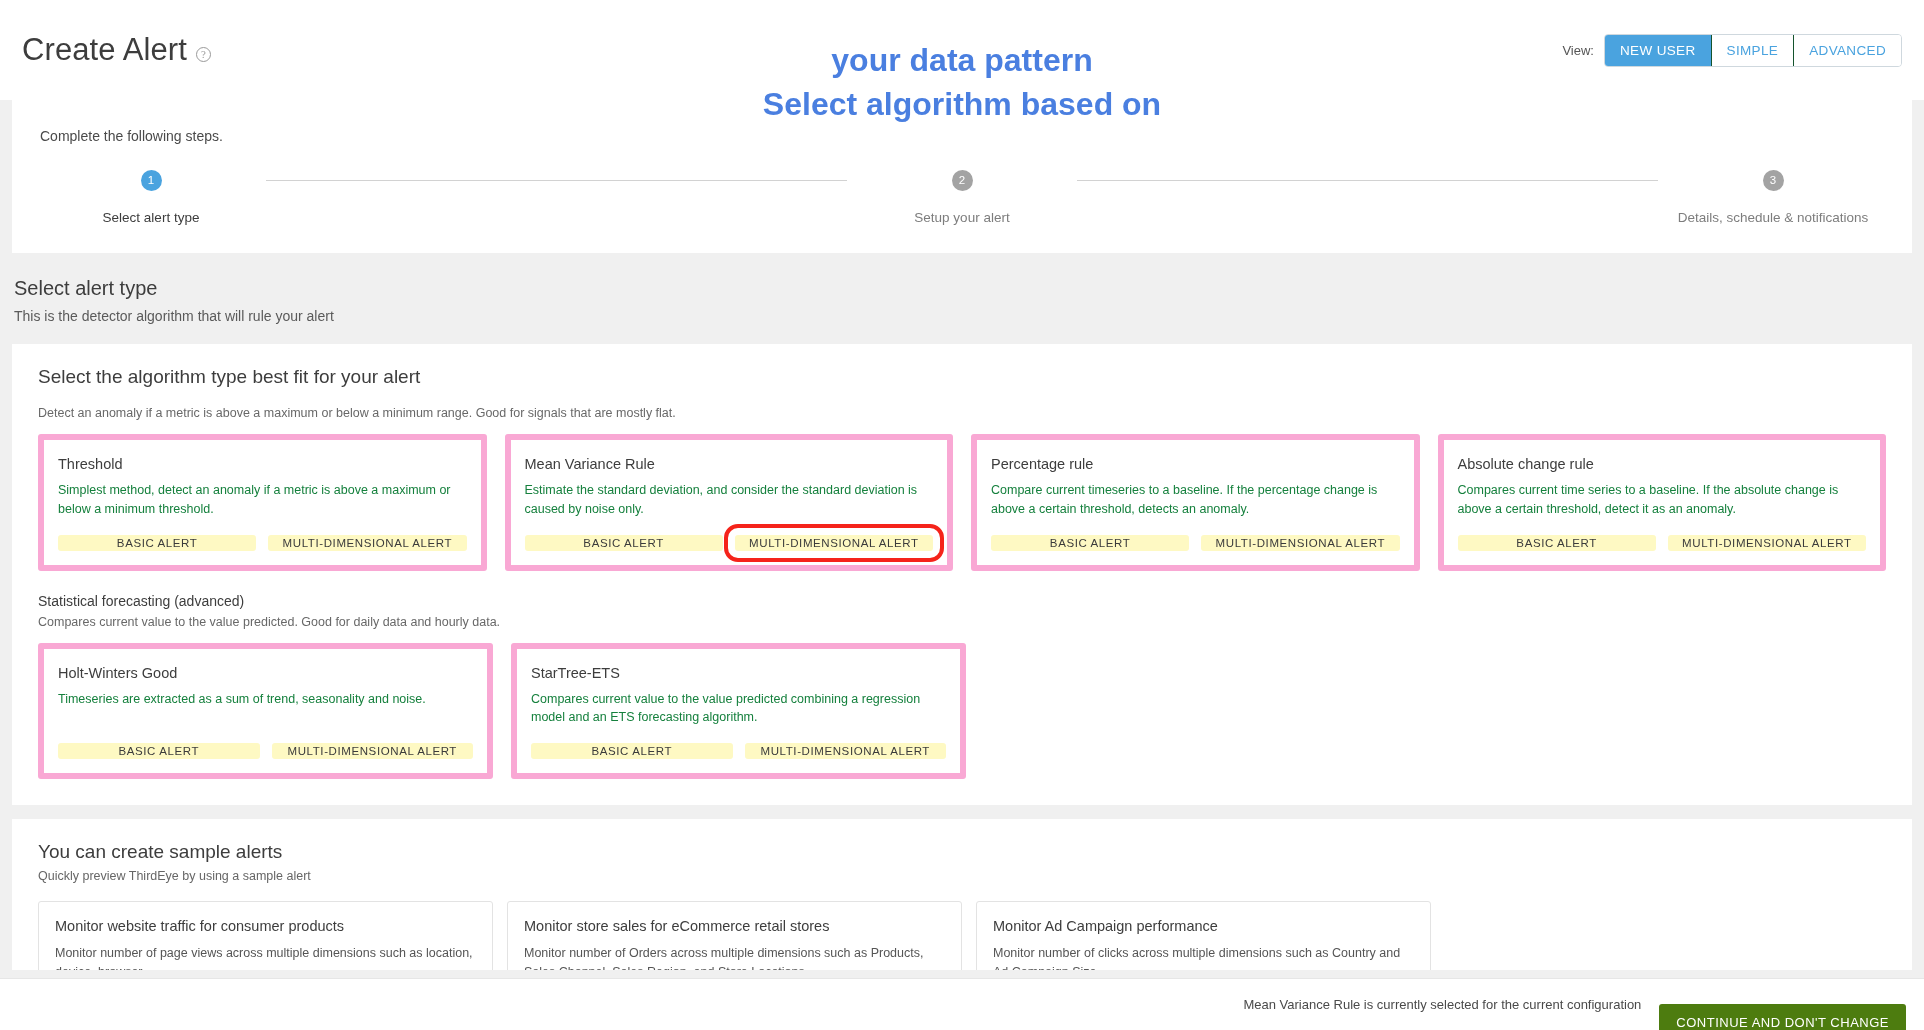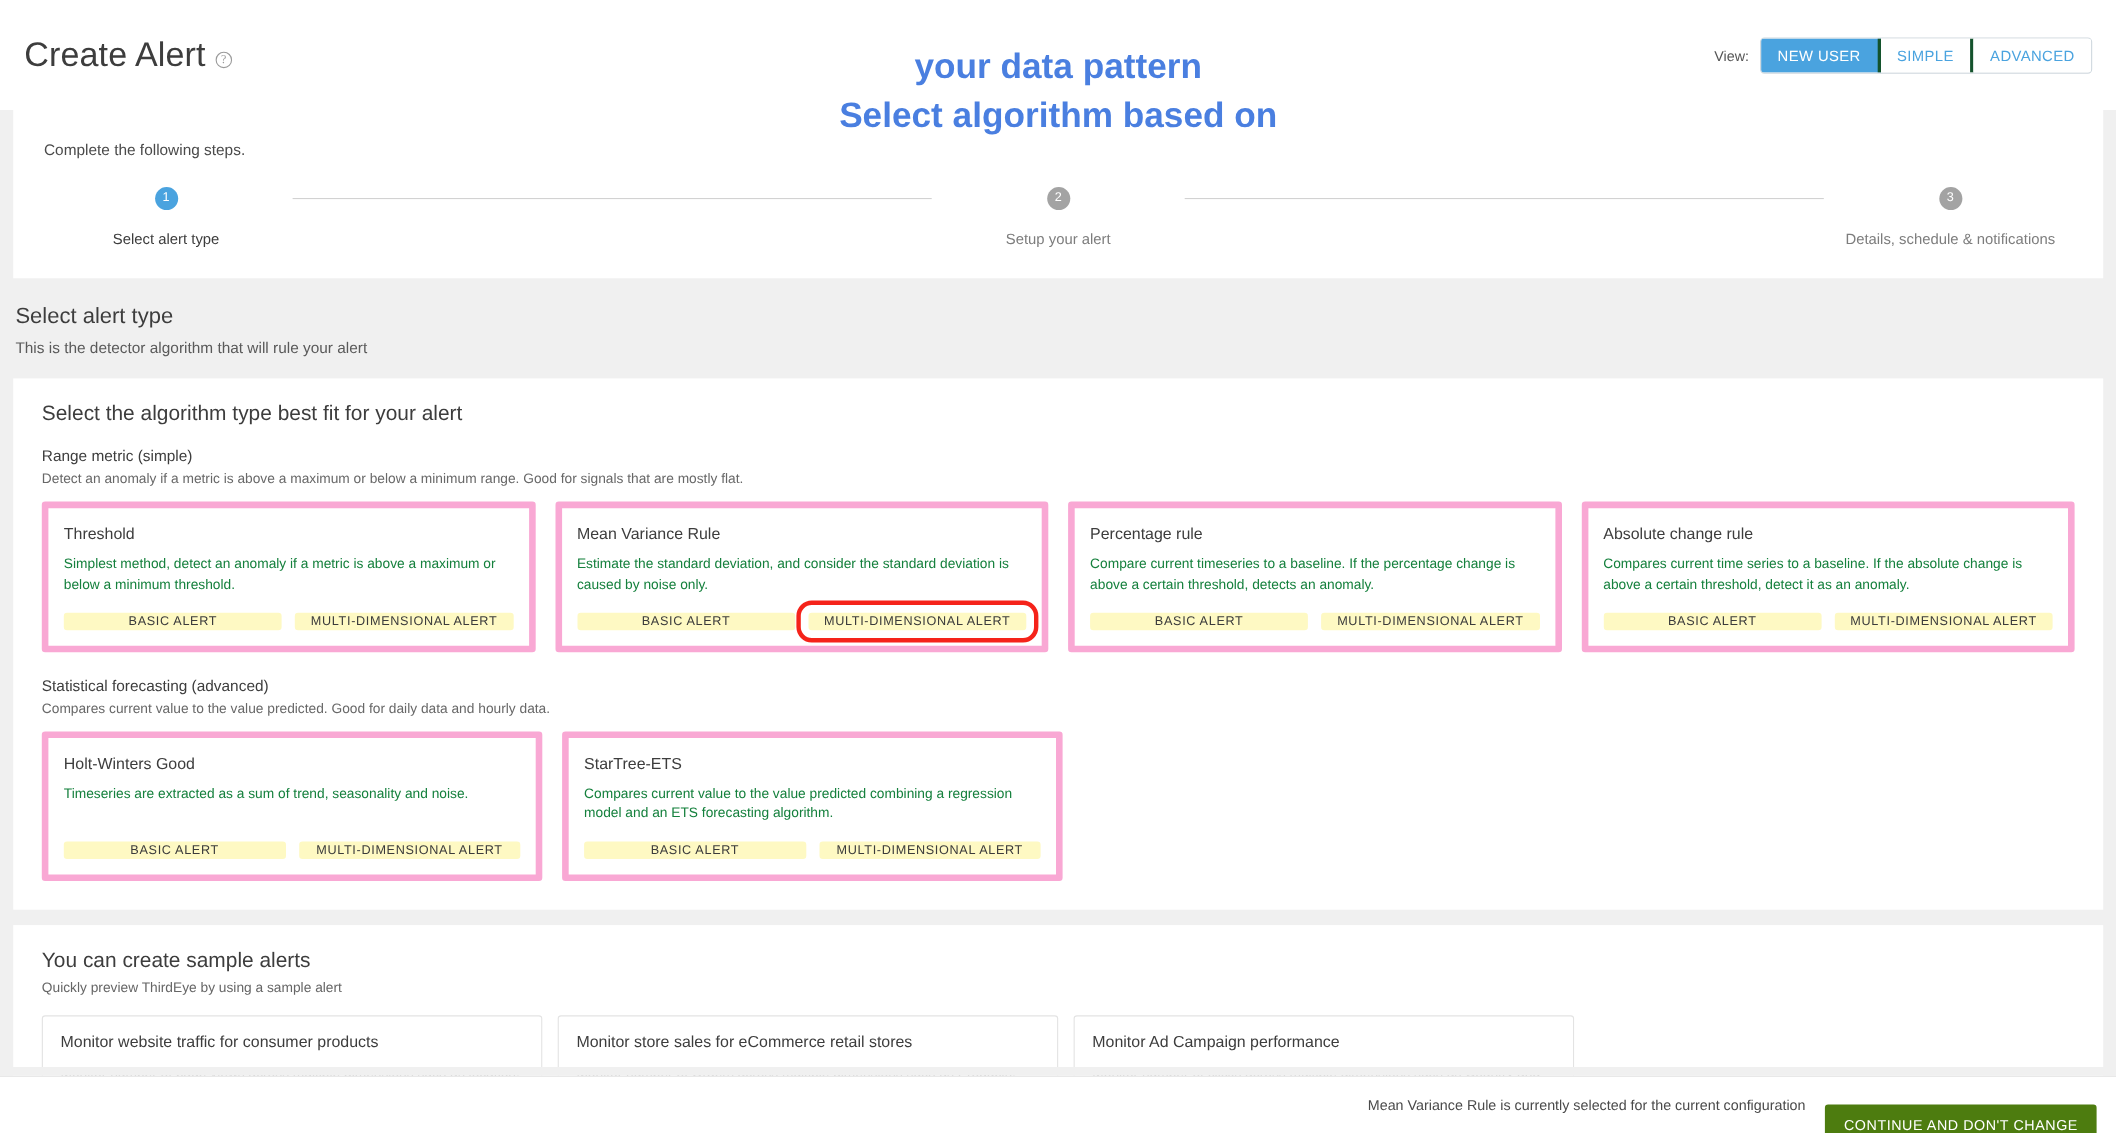--- a/index.html
+++ b/index.html
@@ -65,21 +65,21 @@
     overflow: hidden;
     background: #fff;
   }
   .view-btn {
     font-size: 13.5px;
     letter-spacing: .35px;
     padding: 8px 15px;
     background: #fff;
     color: #4aa3df;
     border: none;
-    border-right: 3px solid #14532d;
+    border-right: 1px solid #14532d;
     cursor: pointer;
     font-family: "Liberation Sans", sans-serif;
     white-space: nowrap;
   }
   .view-btn:last-child { border-right: none; }
   .view-btn.active {
     background: #4aa3df;
     color: #ffffff;
   }
 
@@ -380,21 +380,20 @@
 
   <div class="section-band">
     <div class="section-title">Select alert type</div>
     <div class="section-sub">This is the detector algorithm that will rule your alert</div>
   </div>
 
   <div class="panel">
     <div class="panel-title">Select the algorithm type best fit for your alert</div>
 
     <div>
-      <div class="group-title">Range metric (simple)</div>
       <div class="group-sub">Detect an anomaly if a metric is above a maximum or below a minimum range. Good for signals that are mostly flat.</div>
       <div class="card-row">
 
         <div class="algo-card">
           <div class="algo-name">Threshold</div>
           <div class="algo-desc">Simplest method, detect an anomaly if a metric is above a maximum or below a minimum threshold.</div>
           <div class="algo-btns">
             <button class="pill-btn">BASIC ALERT</button>
             <button class="pill-btn">MULTI-DIMENSIONAL ALERT</button>
           </div>

